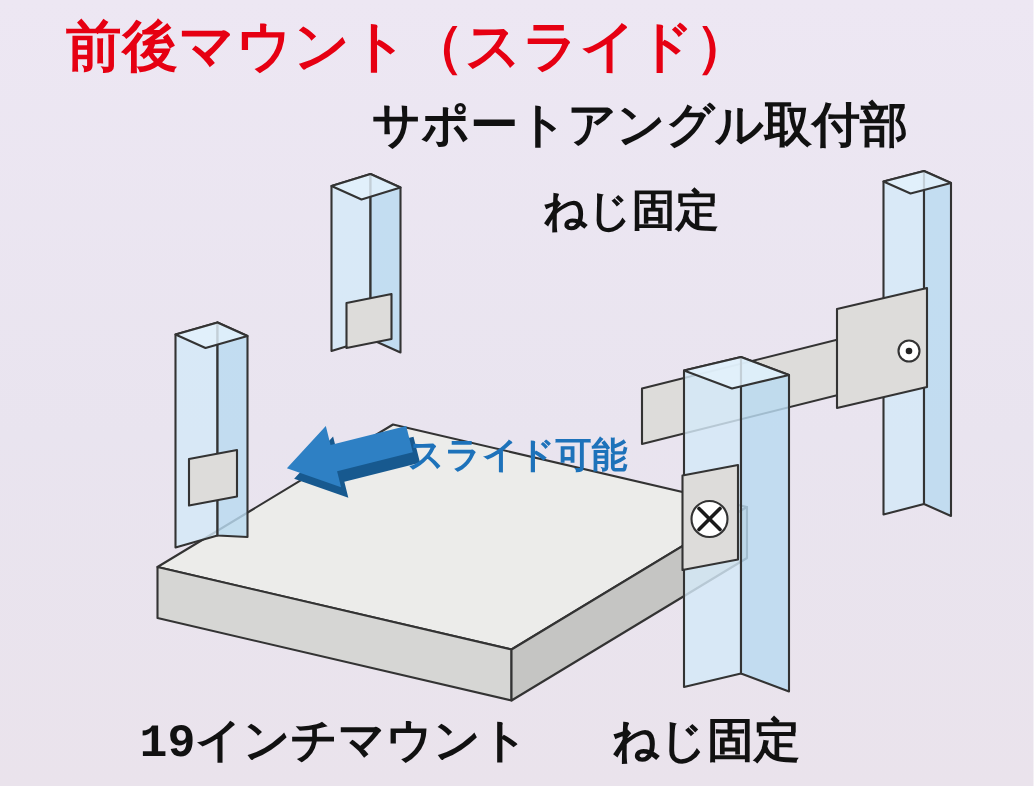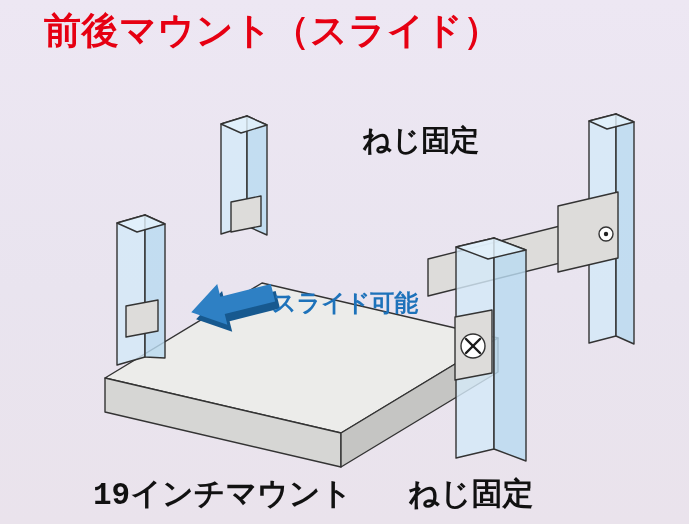--- a/index.html
+++ b/index.html
@@ -83,18 +83,19 @@
     </g>
     <polygon points="126,306 158,300 158,331 126,337" fill="#dddcda"></polygon>
 
     <g class="arrow" transform="rotate(-14 232 302)">
       <polygon points="193,310 225,289 225,302 277,302 277,320 225,320 225,331" fill="#17598f"></polygon>
       <polygon points="190,302 222,281 222,294 274,294 274,312 222,312 222,323" fill="#2e80c4"></polygon>
     </g>
   </svg>
 
   <div class="lbl title">前後マウント（スライド）</div>
+  <div class="lbl support">サポートアングル取付部</div>
   <div class="lbl screwtop">ねじ固定</div>
   <div class="lbl slide">スライド可能</div>
   <div class="lbl rackmount">19インチマウント</div>
   <div class="lbl screwbottom">ねじ固定</div>
 
 </div>
 
 </body></html>

